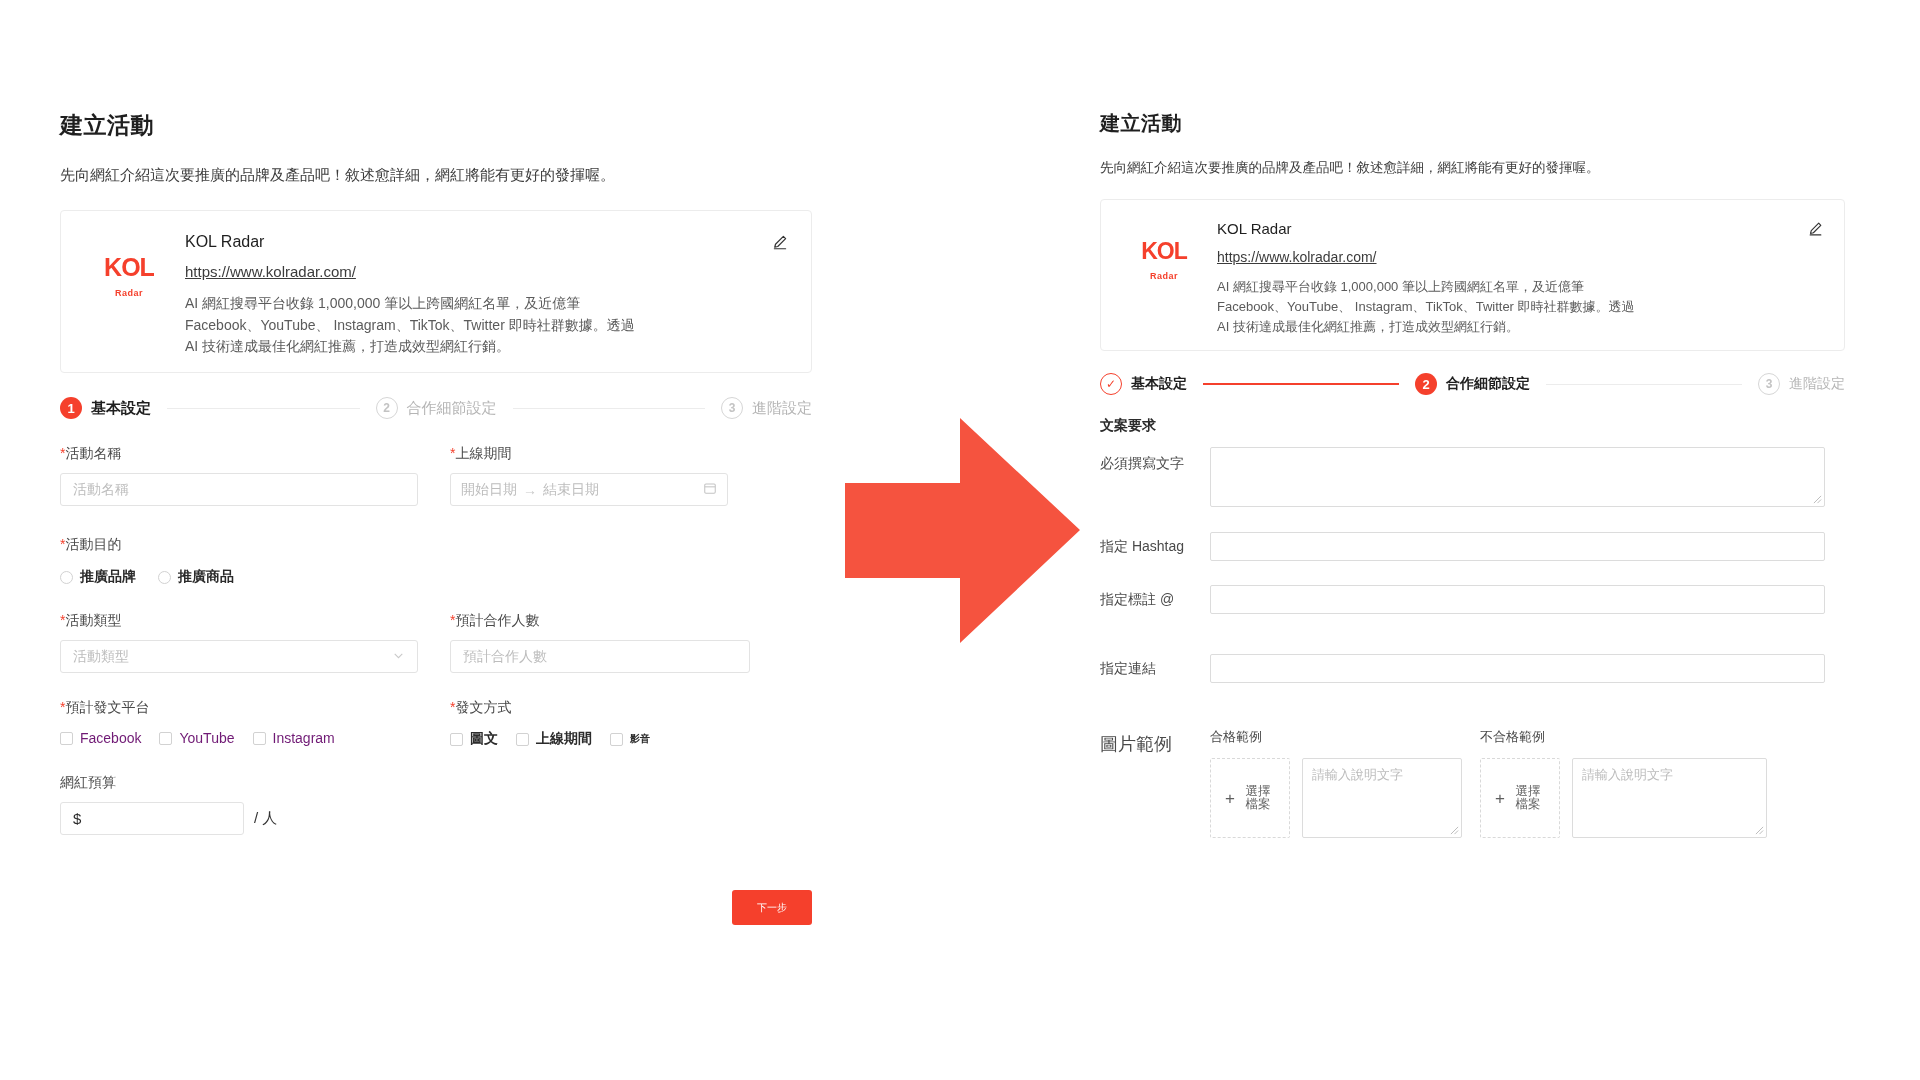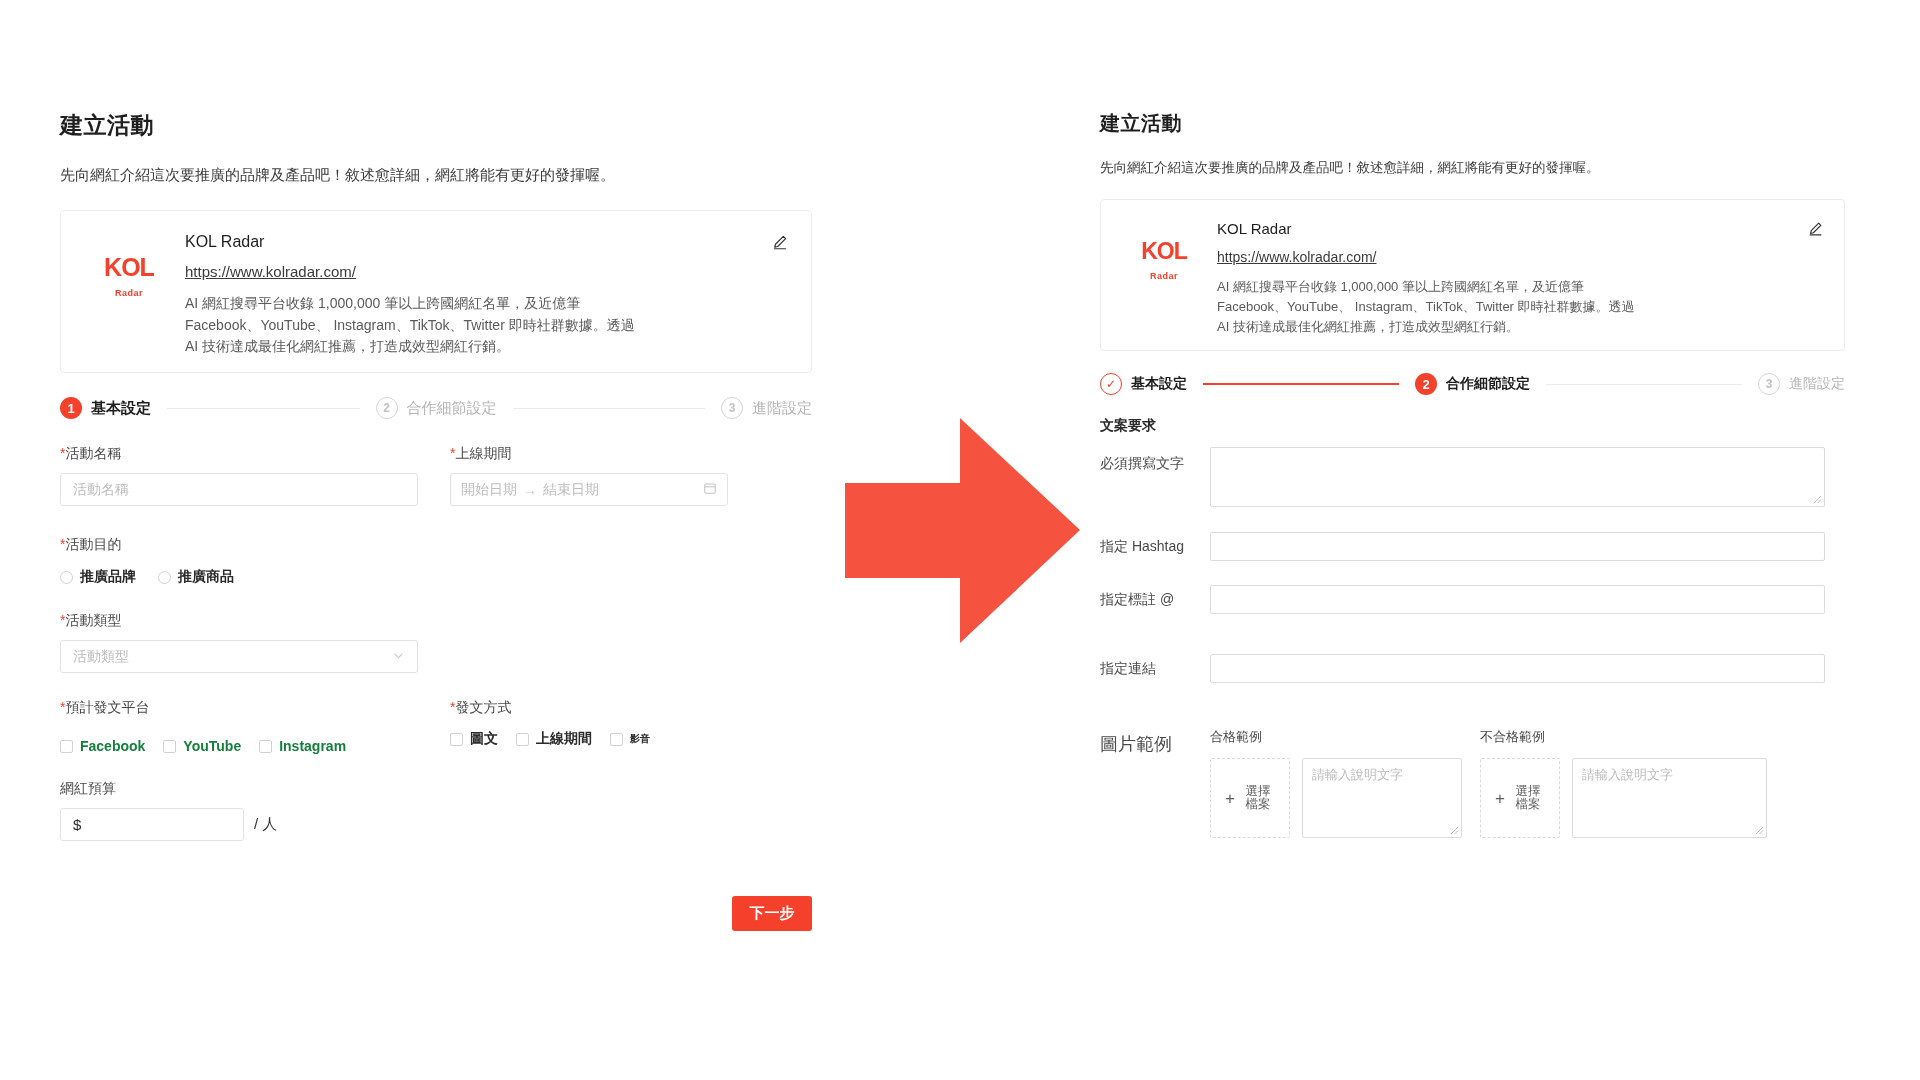--- a/index.html
+++ b/index.html
@@ -72,21 +72,21 @@
   .ph { color:#bdbdbd; }
   .radio-dot {
     width:13px;height:13px;border:1px solid #d2d2d2;border-radius:50%;
     display:inline-block; background:#fff; flex:none;
   }
   .checkbox-sq {
     width:13px;height:13px;border:1px solid #d2d2d2;border-radius:2px;
     display:inline-block; background:#fff; flex:none;
   }
   .opt { display:flex; align-items:center; gap:7px; color:#2b2b2b; font-weight:bold; }
-  .opt.reg { font-weight:bold; color:#15803d;margin-top:8px; }
+  .opt.reg { font-weight:normal; color:#701a75; }
   .chev { color:#c9c9c9; }
   .cal { color:#bdbdbd; }
   .range-arrow { color:#c9c9c9; }
 
   .next-btn {
     background:#f5402c; color:#fff; border:none; border-radius:3px;
     display:flex; align-items:center; justify-content:center;
     cursor:pointer; font-weight:normal;
   }
 
@@ -211,20 +211,28 @@
         </div>
         <div class="f-input" style="height:33px; margin-top:10px; padding:0 12px; font-size:14px; justify-content:space-between;">
           <span class="ph">活動類型</span>
           <span class="chev">
             <svg width="13" height="13" viewBox="0 0 24 24" fill="none" stroke="#c9c9c9" stroke-width="2">
                 <polyline points="5 9 12 16 19 9"></polyline>
               </svg>
           </span>
         </div>
       </div>
+      <div style="width:300px;">
+        <div class="f-label" style="font-size:14px;">
+          <span class="req-star">*</span><span>預計合作人數</span>
+        </div>
+        <div class="f-input" style="height:33px; margin-top:10px; padding:0 12px; font-size:14px;">
+          <span class="ph">預計合作人數</span>
+        </div>
+      </div>
     </div>
 
     <div style="display:flex; gap:32px; margin-top:26px;">
       <div style="width:358px;">
         <div class="f-label" style="font-size:14px;">
           <span class="req-star">*</span><span>預計發文平台</span>
         </div>
         <div style="display:flex; gap:18px; margin-top:13px;">
           <label class="opt reg" style="font-size:14px;">
             <span class="checkbox-sq"></span>
@@ -265,21 +273,21 @@
       <div class="f-label" style="font-size:14px;">網紅預算</div>
       <div style="display:flex; align-items:center; gap:10px; margin-top:10px;">
         <div class="f-input plain" style="height:33px; width:184px; padding:0 12px; font-size:15px;">
           <span>$</span>
         </div>
         <span class="f-label" style="font-size:15px; color:#333;">/ 人</span>
       </div>
     </div>
 
     <div style="display:flex; justify-content:flex-end; margin-top:55px; width:752px;">
-      <button class="next-btn" style="width:80px; height:35px; font-size:15px;font-weight:bold;">下一步</button>
+      <button class="next-btn" style="width:80px; height:35px; font-size:10px;">下一步</button>
     </div>
   </div>
 
   <div class="arrow-wrap" style="left:845px; top:418px; width:235px; height:225px;">
     <svg width="235" height="225" viewBox="0 0 235 225">
       <polygon points="0,65 115,65 115,0 235,112 115,225 115,160 0,160" fill="#f5533f"></polygon>
     </svg>
   </div>
 
   <div class="panel" style="left:1100px; top:110px; width:760px;">

